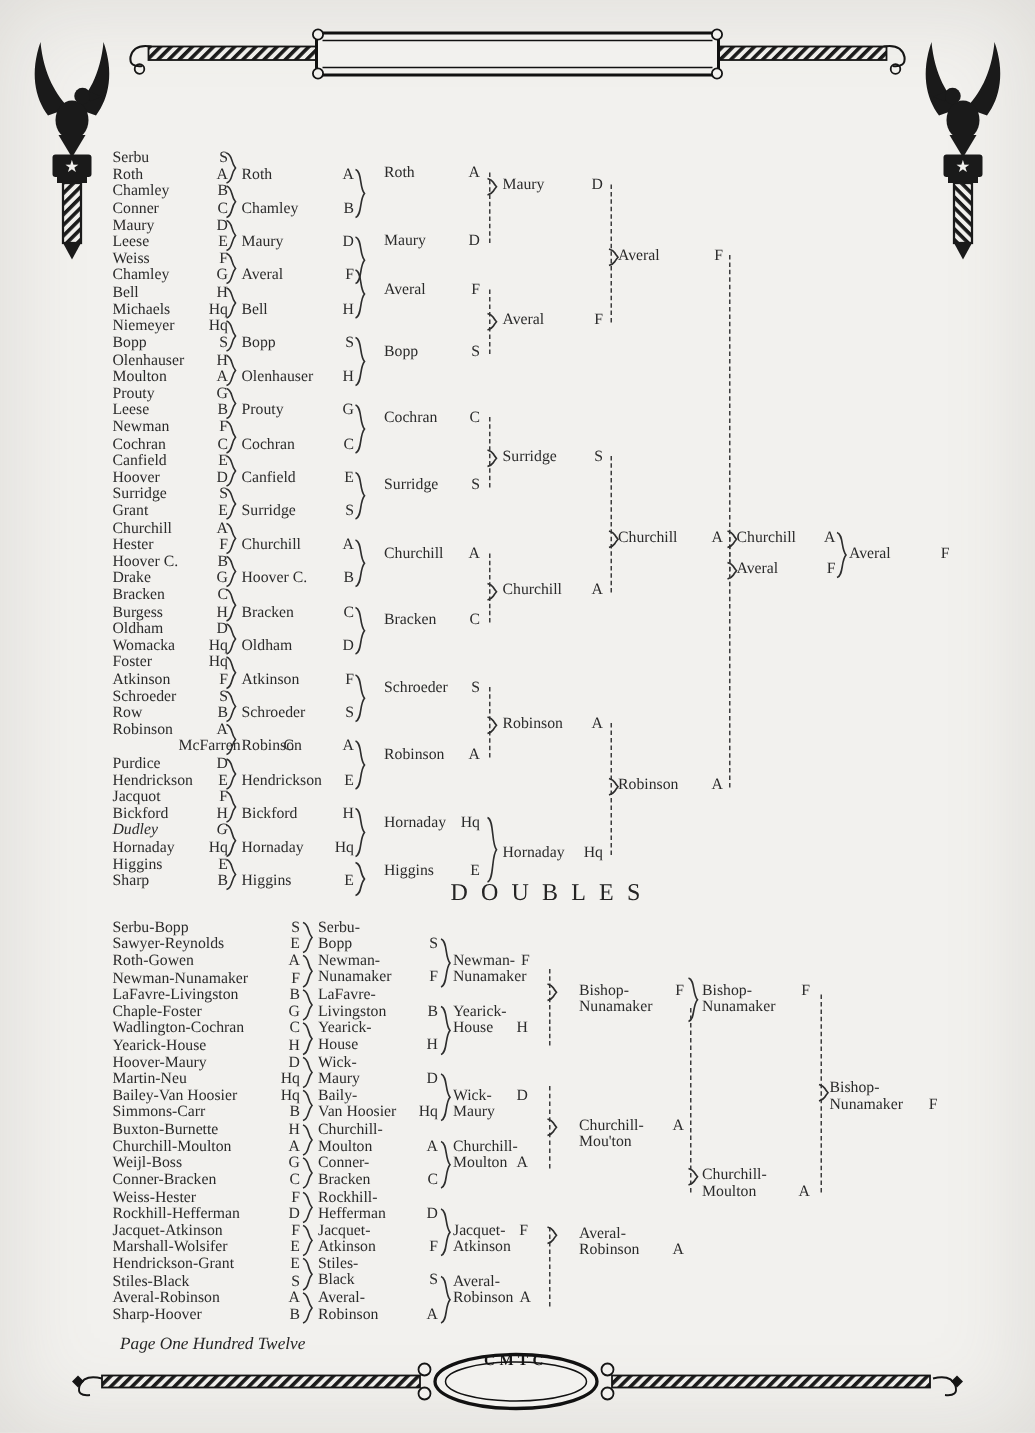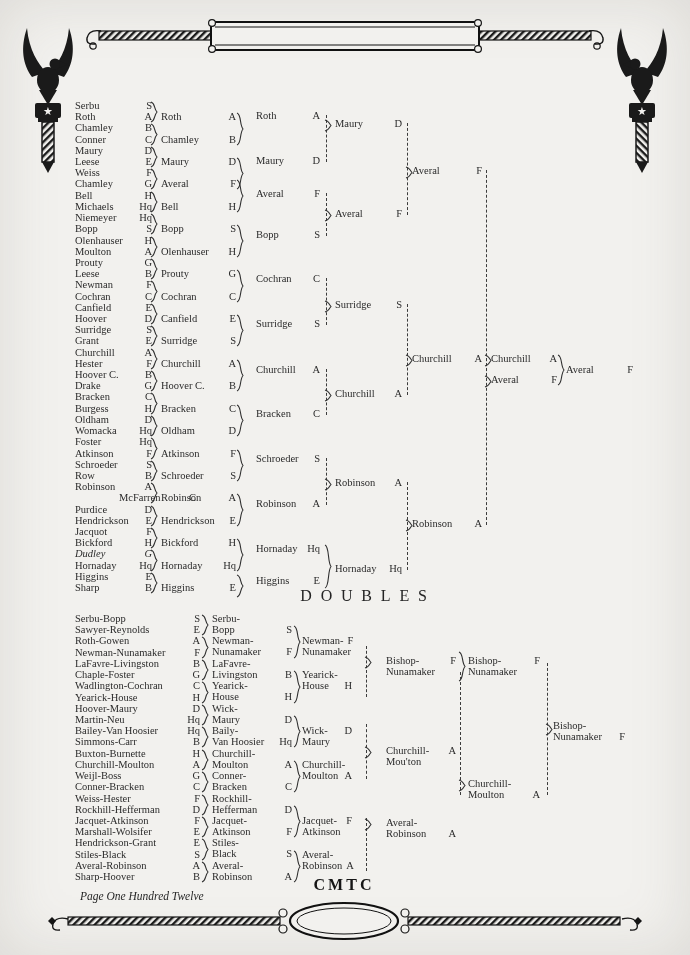--- a/index.html
+++ b/index.html
@@ -10,22 +10,22 @@
   .ln{display:flex;justify-content:space-between;height:11.2px;line-height:11.2px;white-space:nowrap;}
   .nm{padding-right:4px;}
   .lt{text-align:right;}
   .brace{position:absolute;}
   .vline{position:absolute;width:0;border-left:1px dashed #3c3c3c;}
   .title{position:absolute;text-align:center;color:#242424;}
   #singles-title{left:0;right:0;top:72px;font-size:18px;letter-spacing:.45em;}
   #doubles-title{left:46px;right:0;top:587px;font-size:16px;letter-spacing:.55em;}
   #banner-title{left:222px;width:260px;top:29px;font-size:12.5px;font-weight:bold;letter-spacing:.45em;}
   #page-label{position:absolute;left:80px;top:890px;font-style:italic;font-size:11.5px;color:#262626;}
-  #emblem-text{position:absolute;left:284px;width:120px;top:876px;text-align:center;
-               font-size:16px;font-weight:bold;letter-spacing:3px;color:#151515;}
+  #emblem-text{position:absolute;left:284px;width:120px;top:902px;text-align:center;
+               font-size:10px;font-weight:bold;letter-spacing:3px;color:#151515;}
   .orn{position:absolute;}
 </style>
 </head>
 <body>
 
 <div class="page">
 
   <svg class="orn" style="left:8px;top:20px" width="80" height="155" viewBox="0 0 80 155">
     <defs>
       <pattern id="hb" width="5" height="5" patternUnits="userSpaceOnUse" patternTransform="rotate(45)">

